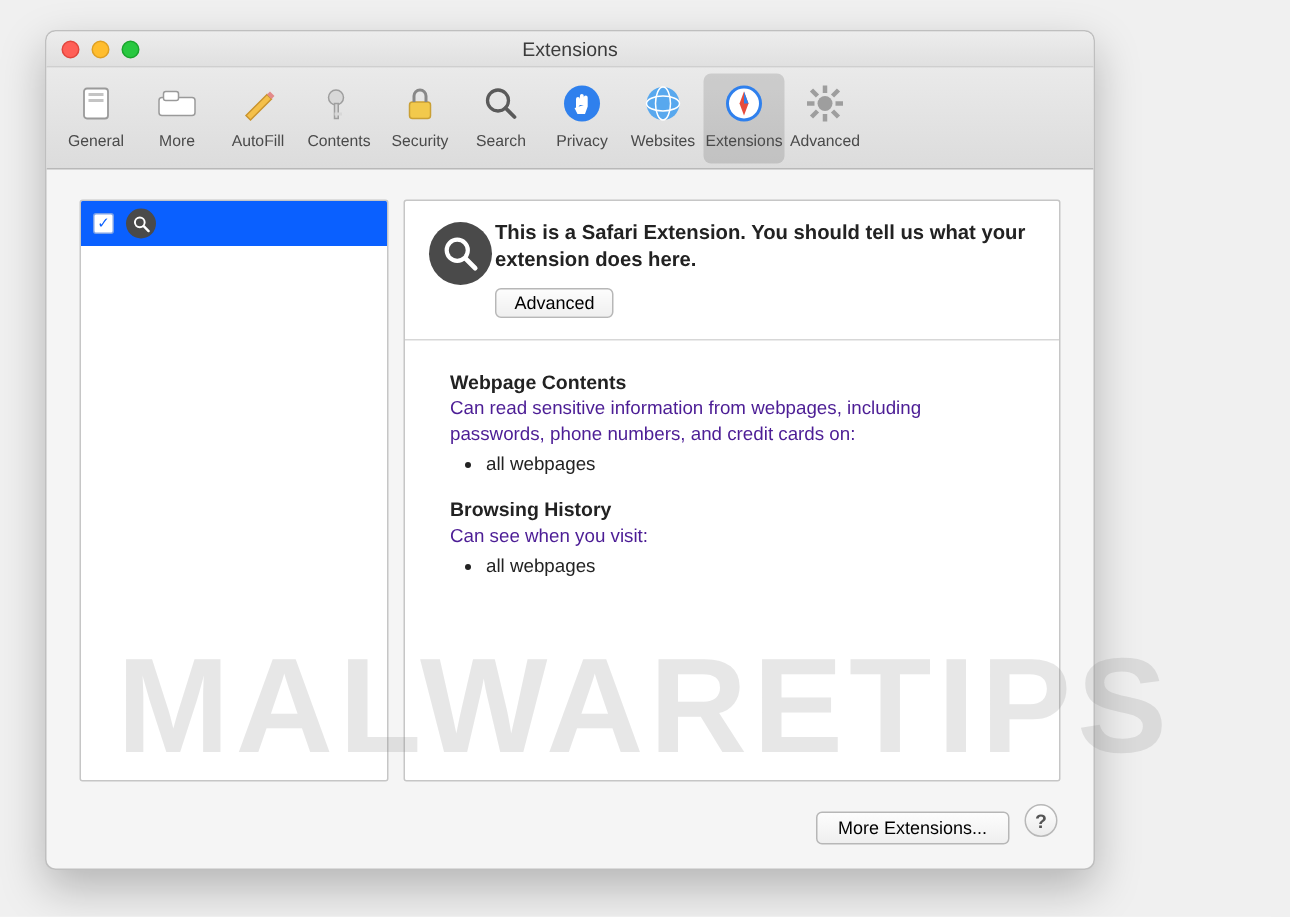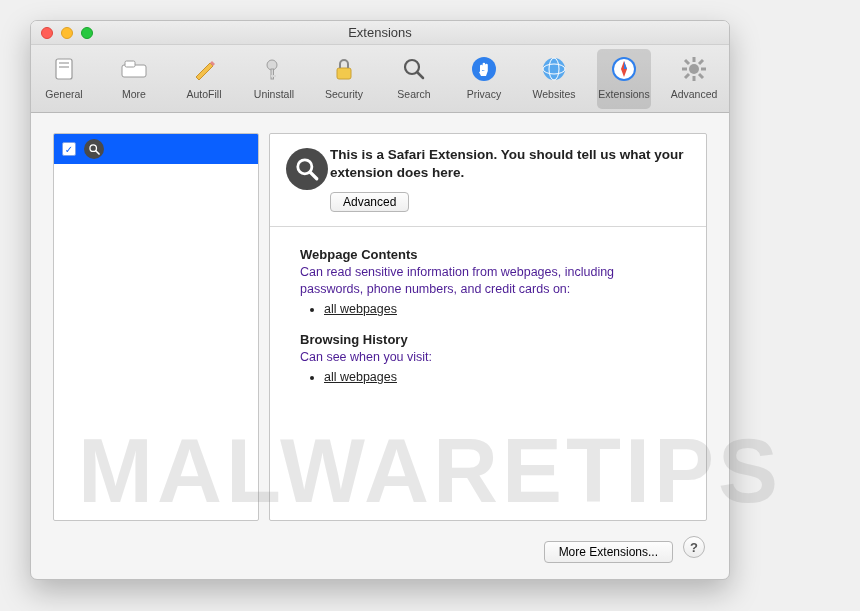--- a/index.html
+++ b/index.html
@@ -49,21 +49,21 @@
     font-size: 13px; color:#3b3b3b;
   }
 
   .toolbar {
     height: 68px;
     background: linear-gradient(#eaeaea, #dcdcdc);
     border-bottom: 1px solid #b8b8b8;
     display: flex;
     align-items: flex-start;
     padding: 4px 6px 0 6px;
-    gap: 16px;
+    gap: 0px;
   }
   .toolbar-item {
     width: 54px;
     height: 60px;
     display:flex;
     flex-direction:column;
     align-items:center;
     justify-content:flex-start;
     font-size: 10.5px;
     color:#4a4a4a;
@@ -148,21 +148,21 @@
     border-radius:4px;
     cursor:pointer;
   }
   .detail-body {
     padding: 20px 30px 10px 30px;
     font-size:12.5px;
     color:#222;
   }
   .section-title { font-weight:700; margin-bottom:2px; font-size:13px; }
   .section-desc { color:#4c1d95; line-height:1.35; margin-bottom:4px; }
-  .detail-body ul { margin: 0 0 16px 24px; text-decoration: underline; }
+  .detail-body ul { margin: 0 0 16px 24px; }
   .detail-body li { margin:2px 0; }
 
   .footer {
     display:flex;
     justify-content:flex-end;
     align-items:center;
     gap:10px;
     padding:10px 2px 0 0;
   }
   .help-btn {
@@ -235,21 +235,21 @@
     </div>
 
     <div class="toolbar-item">
       <div class="toolbar-icon">
         <svg width="28" height="28" viewBox="0 0 28 28">
             <circle cx="12" cy="10" r="5" fill="#d8d8d8" stroke="#9e9e9e"></circle>
             <rect x="11" y="14" width="2.5" height="10" fill="#d8d8d8" stroke="#9e9e9e"></rect>
             <rect x="11" y="20" width="5" height="2" fill="#d8d8d8"></rect>
           </svg>
       </div>
-      <span>Uninstall</span>
+      <span>Contents</span>
     </div>
 
     <div class="toolbar-item">
       <div class="toolbar-icon">
         <svg width="28" height="28" viewBox="0 0 28 28">
             <rect x="7" y="13" width="14" height="11" rx="2" fill="#f2c94c" stroke="#caa035"></rect>
             <path d="M10 13 V9 a4 4 0 0 1 8 0 V13" fill="none" stroke="#888" stroke-width="2"></path>
           </svg>
       </div>
       <span>Security</span>

